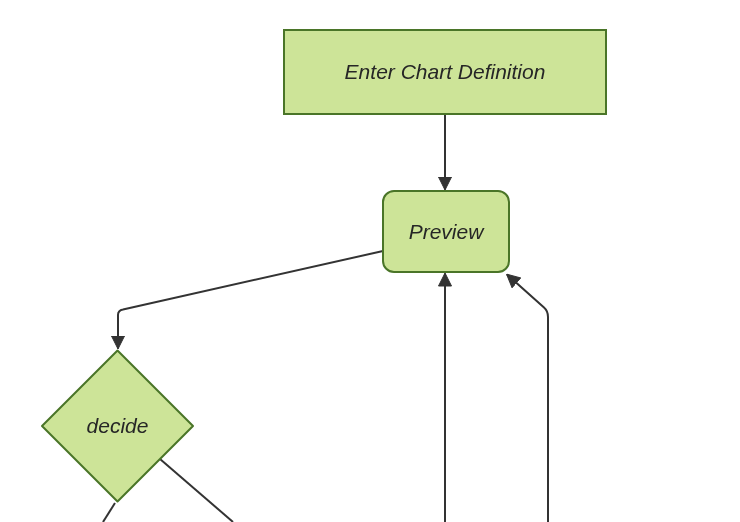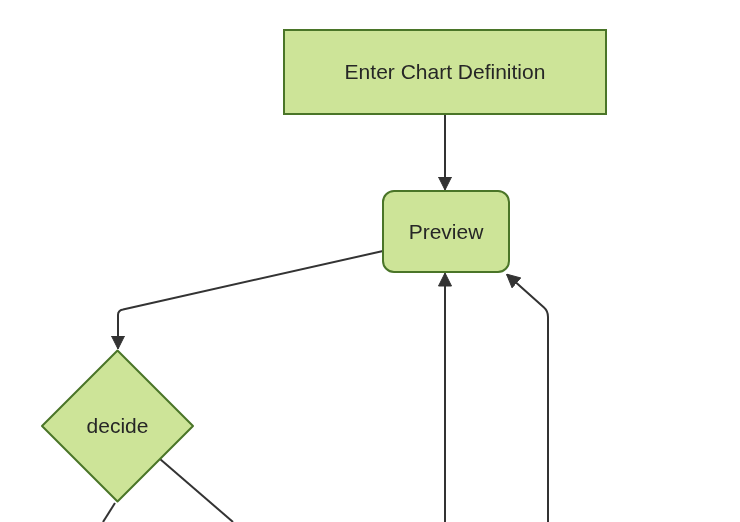--- a/index.html
+++ b/index.html
@@ -7,20 +7,21 @@
     padding: 0;
     width: 740px;
     height: 522px;
     background: #ffffff;
     overflow: hidden;
   }
   .canvas-wrap {
     position: relative;
     width: 653px;
     height: 522px;
+    font-style: italic;
   }
   svg {
     display: block;
   }
   .node-shape {
     stroke-width: 2px;
   }
   .edge-path {
     fill: none;
     stroke-width: 2px;

